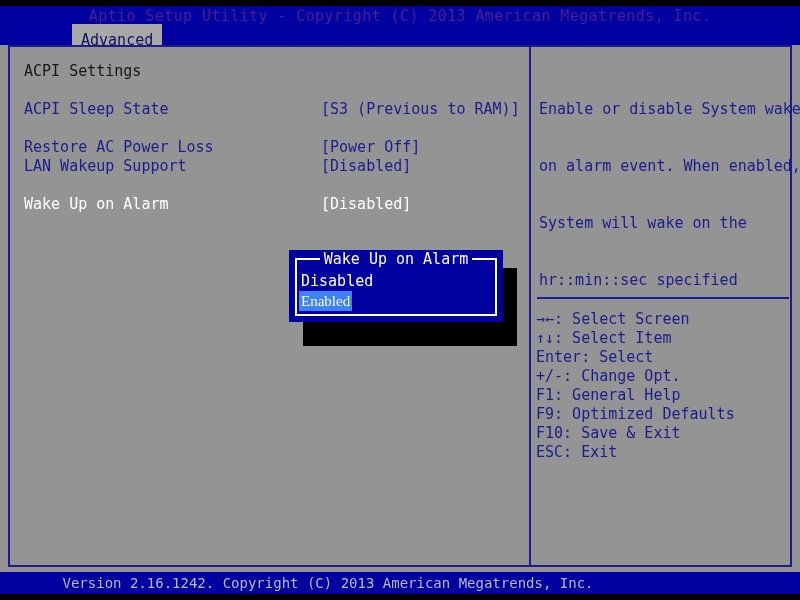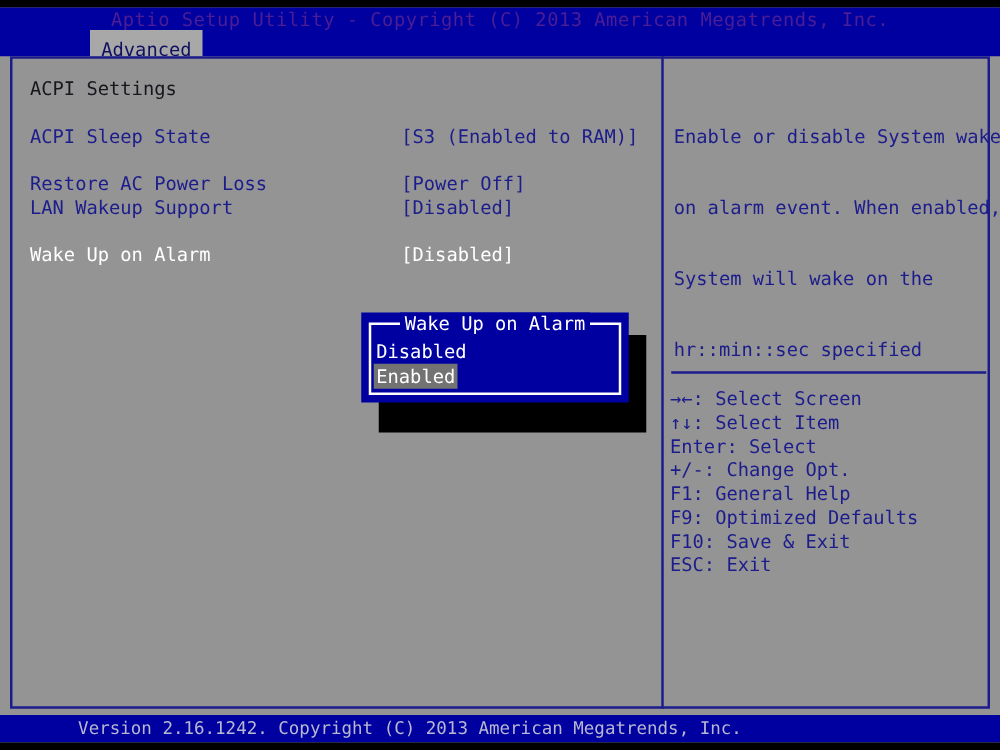--- a/index.html
+++ b/index.html
@@ -168,21 +168,22 @@
   .popt {
     height: 20px;
     line-height: 20px;
     color: #ffffff;
     white-space: pre;
     display: block;
     width: fit-content;
     padding: 0 2px;
   }
   .popt.selected {
-    background: #737373;
+    background: #3b82f6;
+    font-family: Liberation Serif, serif;
   }
 
   
   .footer-band {
     position: absolute;
     left: 0; top: 572px;
     width: 800px; height: 22px;
     background: #0000a0;
   }
   .footer-text {
@@ -213,21 +214,21 @@
   <div class="tab">Advanced</div>
 
   <div class="frame"></div>
   <div class="divider-v"></div>
 
   <div class="left-pane">
     <div class="section-title">ACPI Settings</div>
 
     <div class="row">
       <span class="lbl clr-item">ACPI Sleep State</span>
-      <span class="val clr-item">[S3 (Enabled to RAM)]</span>
+      <span class="val clr-item">[S3 (Previous to RAM)]</span>
     </div>
     <div class="spacer"></div>
 
     <div class="row">
       <span class="lbl clr-item">Restore AC Power Loss</span>
       <span class="val clr-item">[Power Off]</span>
     </div>
 
     <div class="row">
       <span class="lbl clr-item">LAN Wakeup Support</span>

